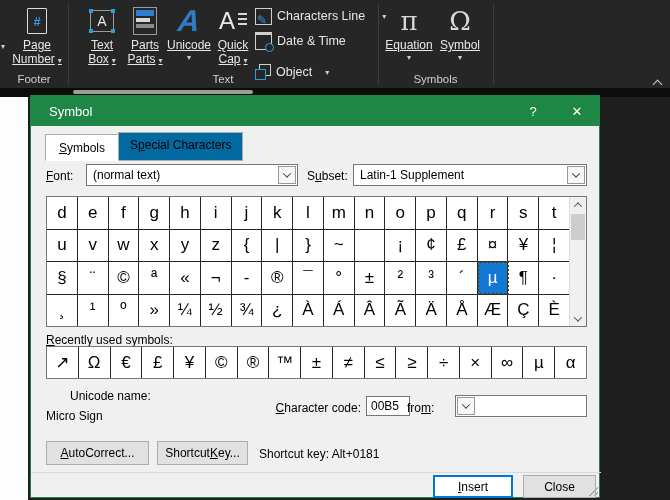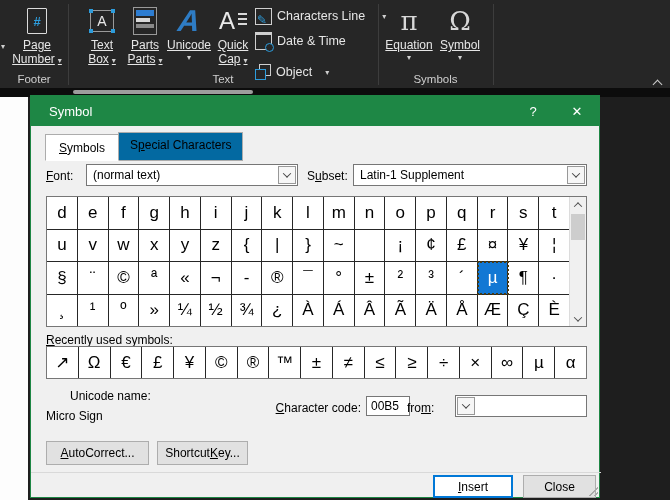--- a/index.html
+++ b/index.html
@@ -357,18 +357,19 @@
   <div class="txtbox" style="left:335px;top:300px;width:44px;">00B5</div>
   <span class="lbl" style="left:376px;top:305px;">fro<u>m</u>:</span>
   <div class="combo" style="left:424px;top:299px;width:132px;">
     <span class="dd">
         <span class="chevd"></span>
       </span>
   </div>
 
   <div class="btn-std" style="left:15px;top:345px;width:103px;"><u>A</u>utoCorrect...</div>
   <div class="btn-std" style="left:126px;top:345px;width:91px;">Shortcut <u>K</u>ey...</div>
+  <span class="lbl" style="left:228px;top:351px;">Shortcut key: Alt+0181</span>
 
   <div class="divider" style="top:376px;"></div>
   <div class="btn-std default" style="left:402px;top:379px;width:80px;height:23px;"><u>I</u>nsert</div>
   <div class="btn-std" style="left:492px;top:379px;width:73px;height:23px;">Close</div>
   <div class="grip"></div>
 </div>
 
 </body></html>

